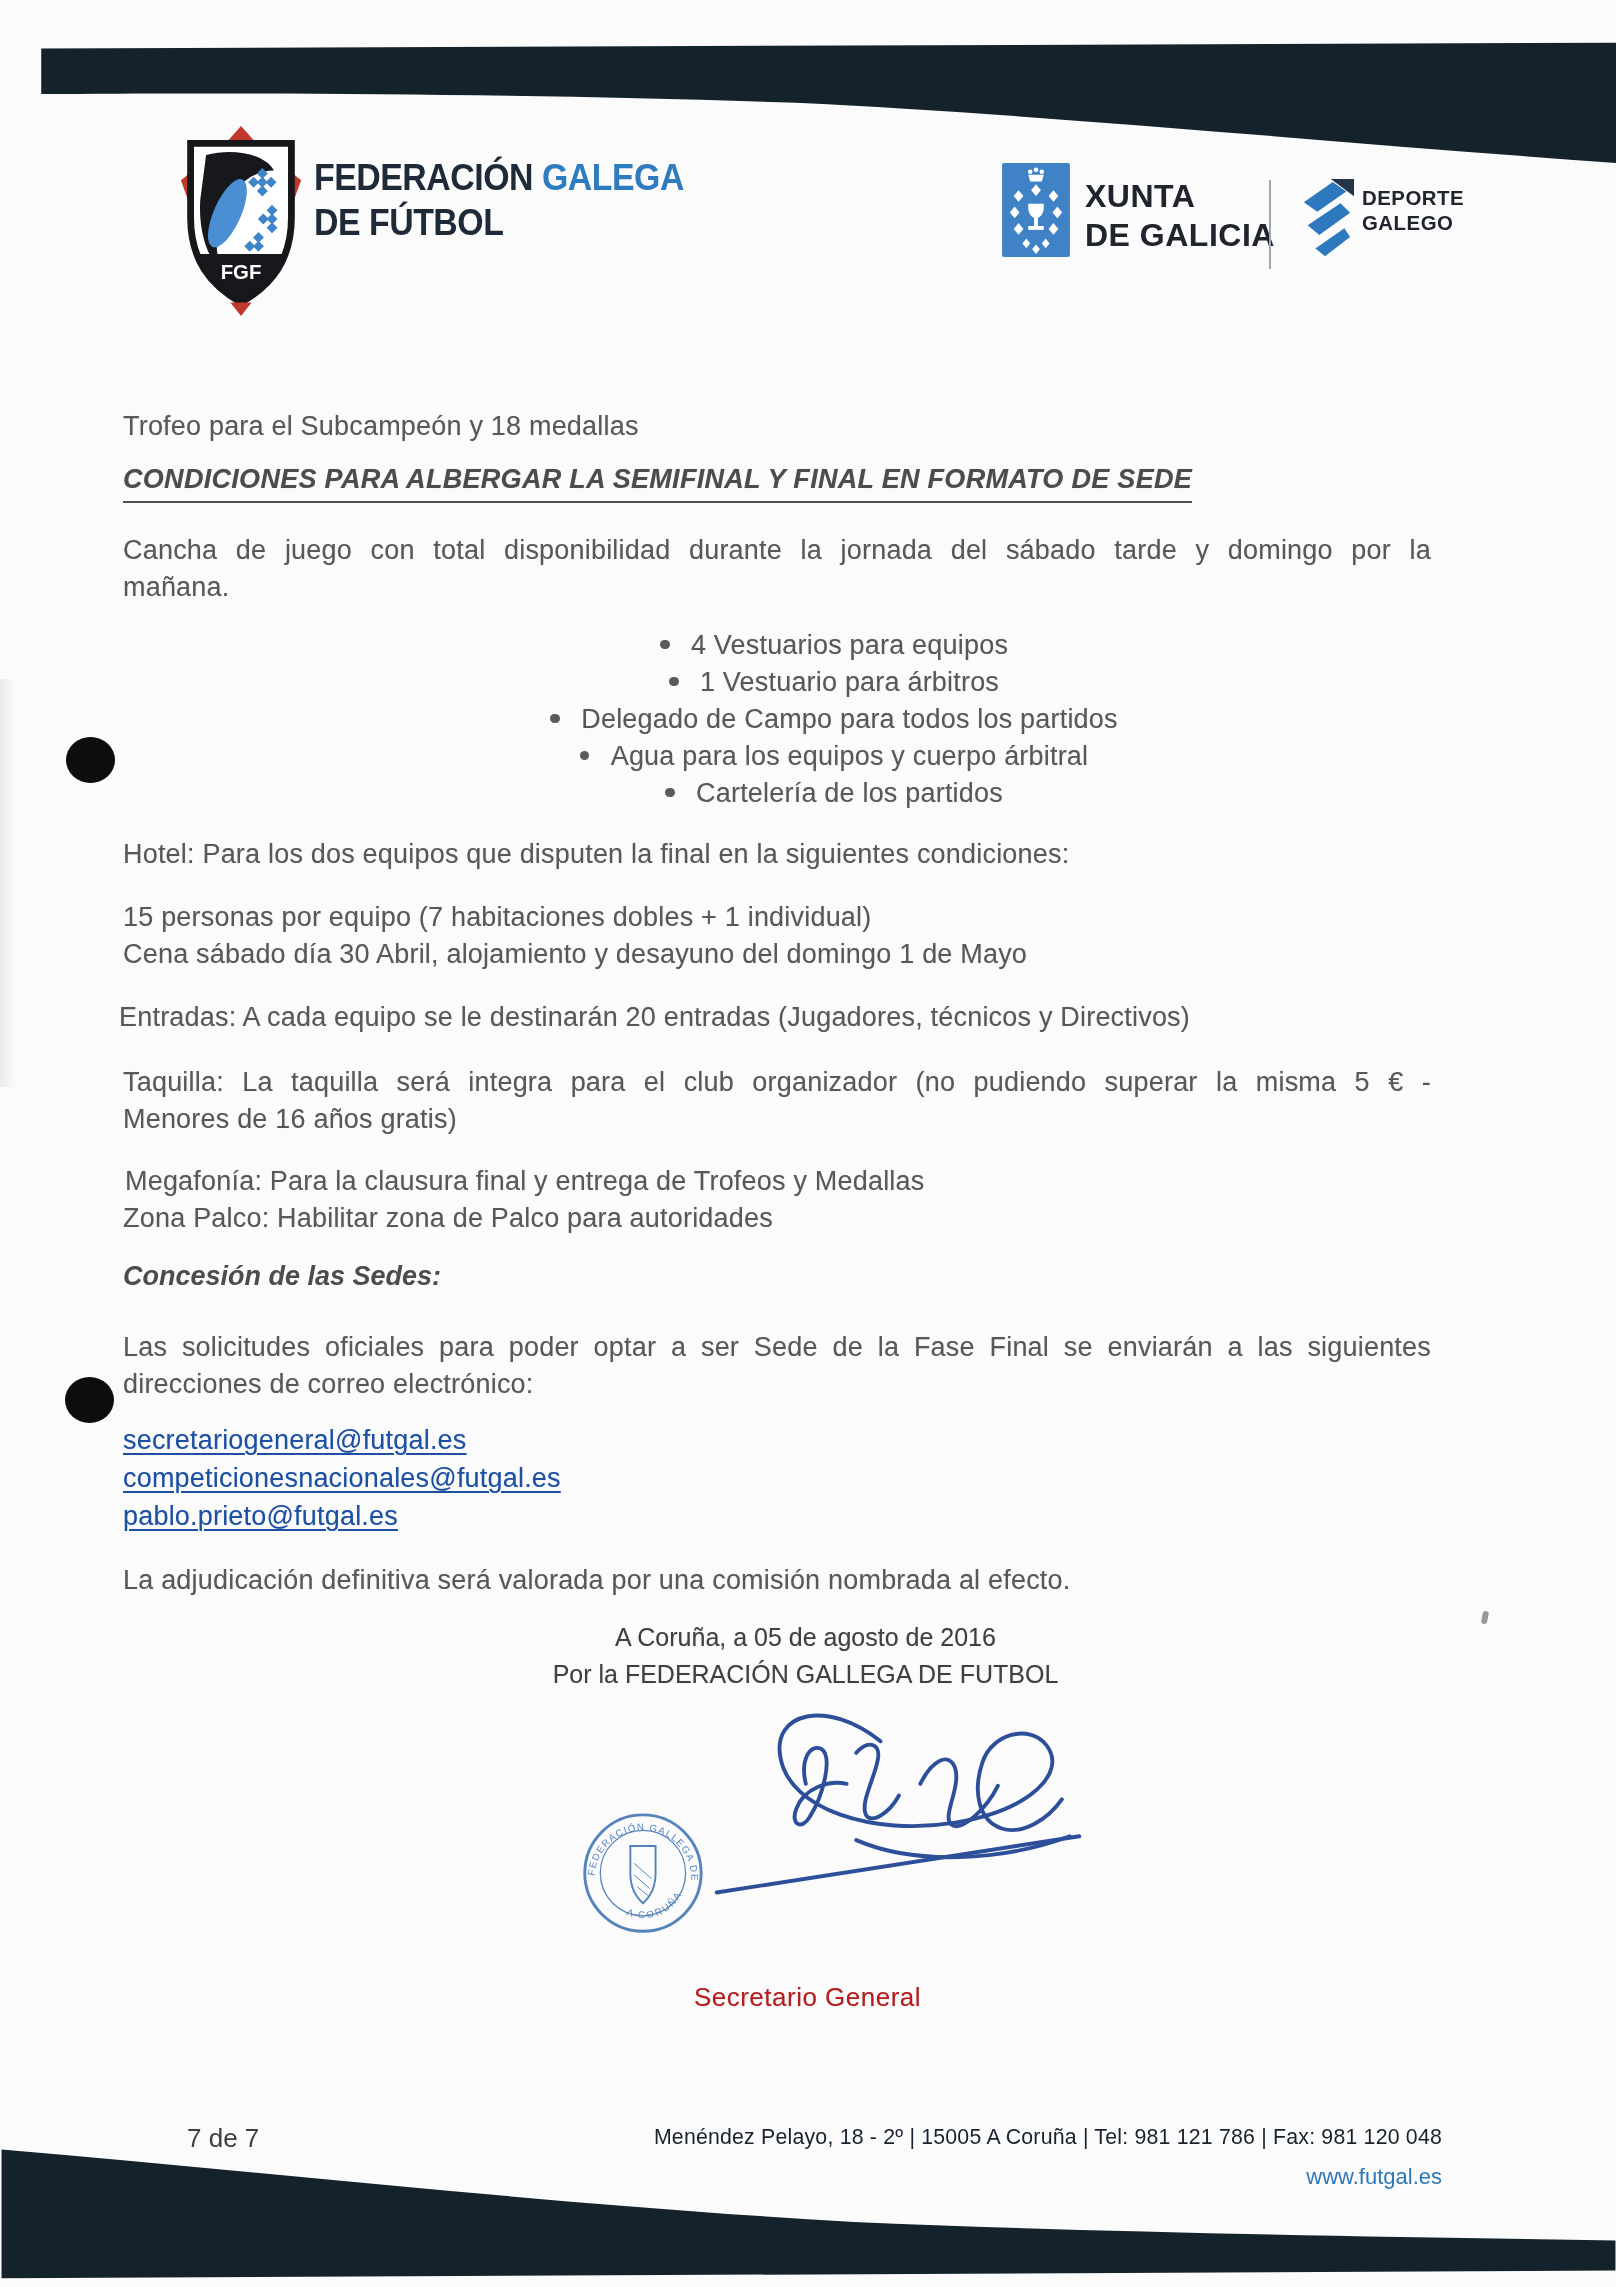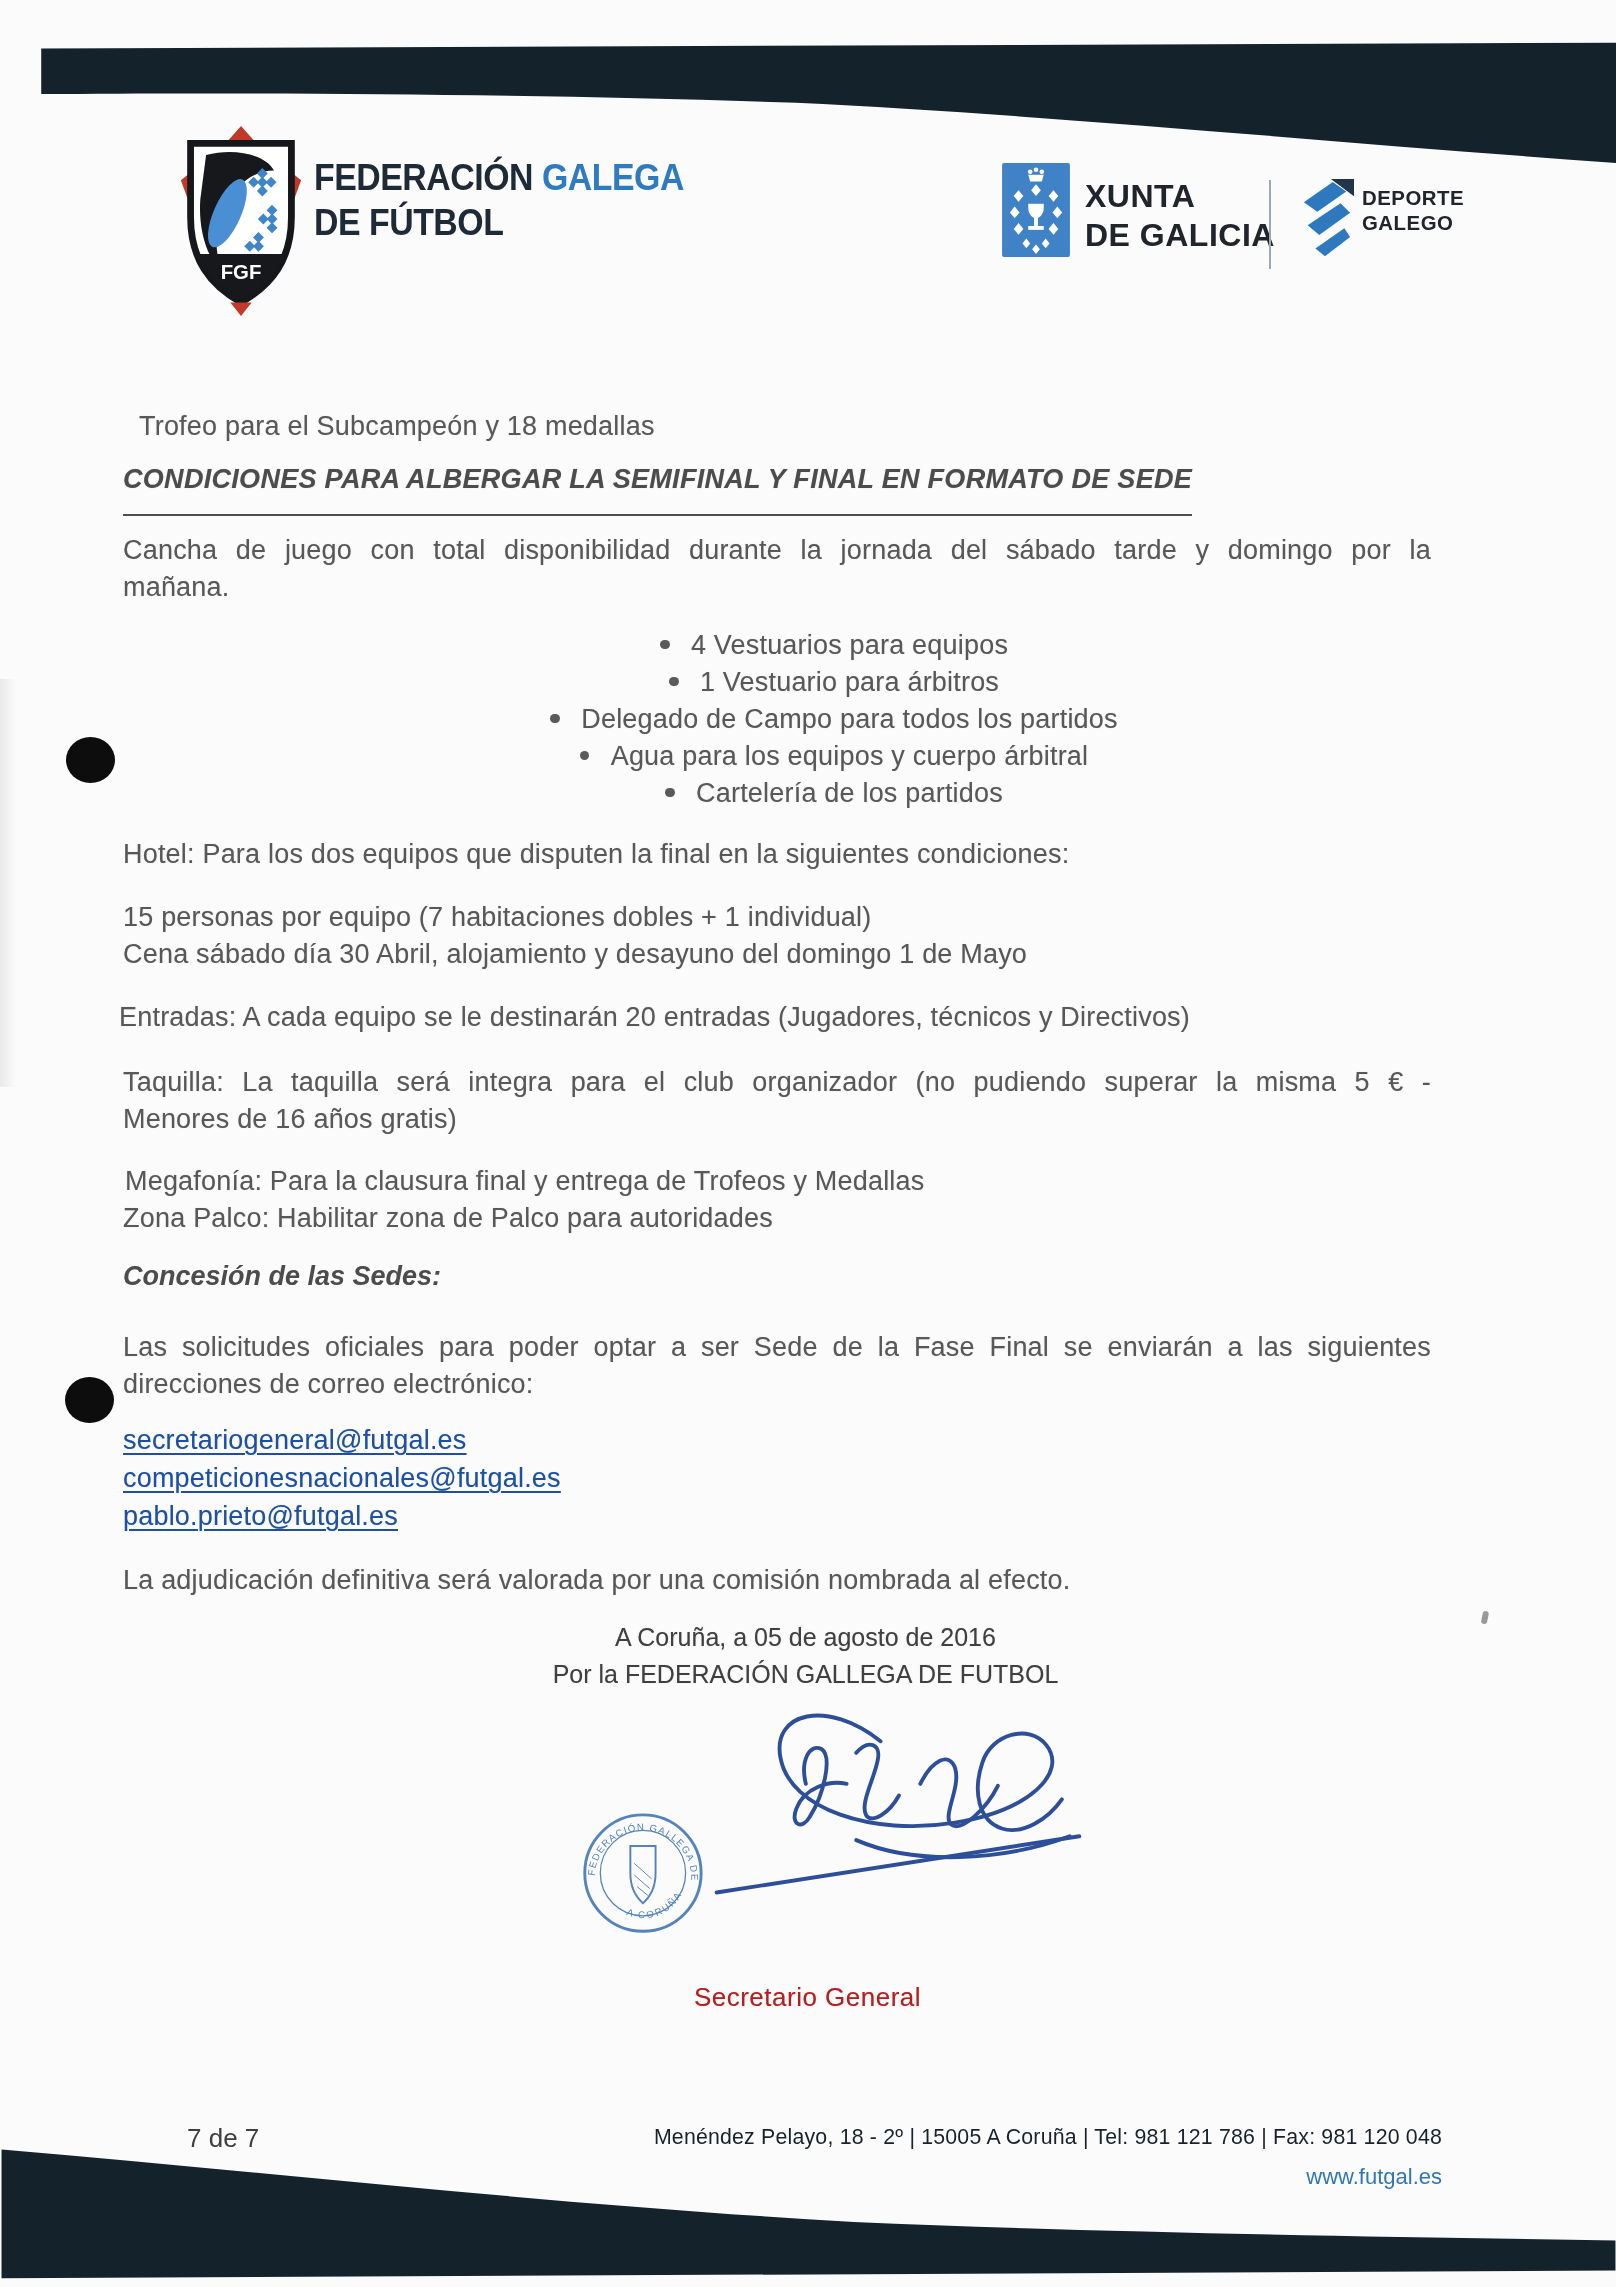--- a/index.html
+++ b/index.html
@@ -4,21 +4,21 @@
 <style>
   html,body{margin:0;padding:0;background:#e8e8e8;}
   .page{position:relative;width:1617px;height:2287px;background:#fbfbfb;overflow:hidden;
         font-family:"Liberation Sans","DejaVu Sans",sans-serif;color:#565656;}
   .abs{position:absolute;}
   .bodytext{font-size:27px;line-height:37px;color:#585858;letter-spacing:0.2px;
             text-shadow:0 0 1px rgba(60,60,60,.25);}
   .jline{width:1308px;text-align:justify;text-align-last:justify;}
   .heading{font-size:27px;font-weight:bold;font-style:italic;color:#4c4c4c;letter-spacing:0.3px;
            text-shadow:0 0 1px rgba(60,60,60,.3);}
-  .heading .u{display:inline-block;border-bottom:2.9px solid #4f4f4f;padding-bottom:19px;text-align:right;}
+  .heading .u{display:inline-block;border-bottom:2.9px solid #4f4f4f;padding-bottom:6px;text-align:right;}
   .bold-it{font-size:27px;font-weight:bold;font-style:italic;color:#4c4c4c;}
   .bullet-row{display:flex;align-items:flex-start;height:37px;justify-content:center;}
   .bullet-dot{width:9.7px;height:9.7px;border-radius:50%;background:#5a5a5a;margin:12.6px 21.3px 0 114px;flex:none;}
   .email-link{display:block;font-size:27px;line-height:38px;color:#1d50a3;text-decoration:underline;
               text-decoration-thickness:1.9px;text-underline-offset:3.9px;letter-spacing:0.2px;
               text-shadow:0 0 1px rgba(29,80,163,.3);}
   .center-blk{text-align:center;font-size:25px;line-height:37px;color:#404040;
               text-shadow:0 0 1px rgba(60,60,60,.25);}
   .fgf-name{font-weight:bold;font-size:36px;line-height:45px;letter-spacing:-0.5px;color:#1f2a38;
             transform:scaleX(.94);transform-origin:left top;}
@@ -119,21 +119,21 @@
   </svg>
   <div class="abs dg-name" style="left:1362px;top:186px;">
     <div>DEPORTE</div>
     <div>GALEGO</div>
   </div>
 
   <div class="abs punch-dot" style="left:66px;top:737px;"></div>
   <div class="abs punch-dot" style="left:65px;top:1377px;"></div>
   <div class="abs edge-shade" style="left:0;top:679px;"></div>
 
-  <div class="abs bodytext" style="left:123px;top:408px;margin-left:16px;">Trofeo para el Subcampeón y 18 medallas</div>
+  <div class="abs bodytext" style="left:123px;top:408px;">Trofeo para el Subcampeón y 18 medallas</div>
 
   <div class="abs heading" style="left:123px;top:464px;">
     <span class="u">CONDICIONES PARA ALBERGAR LA SEMIFINAL Y FINAL EN FORMATO DE SEDE</span>
   </div>
 
   <div class="abs bodytext" style="left:123px;top:532px;">
     <div class="jline">Cancha de juego con total disponibilidad durante la jornada del sábado tarde y domingo por la</div>
     <div>mañana.</div>
   </div>
 

